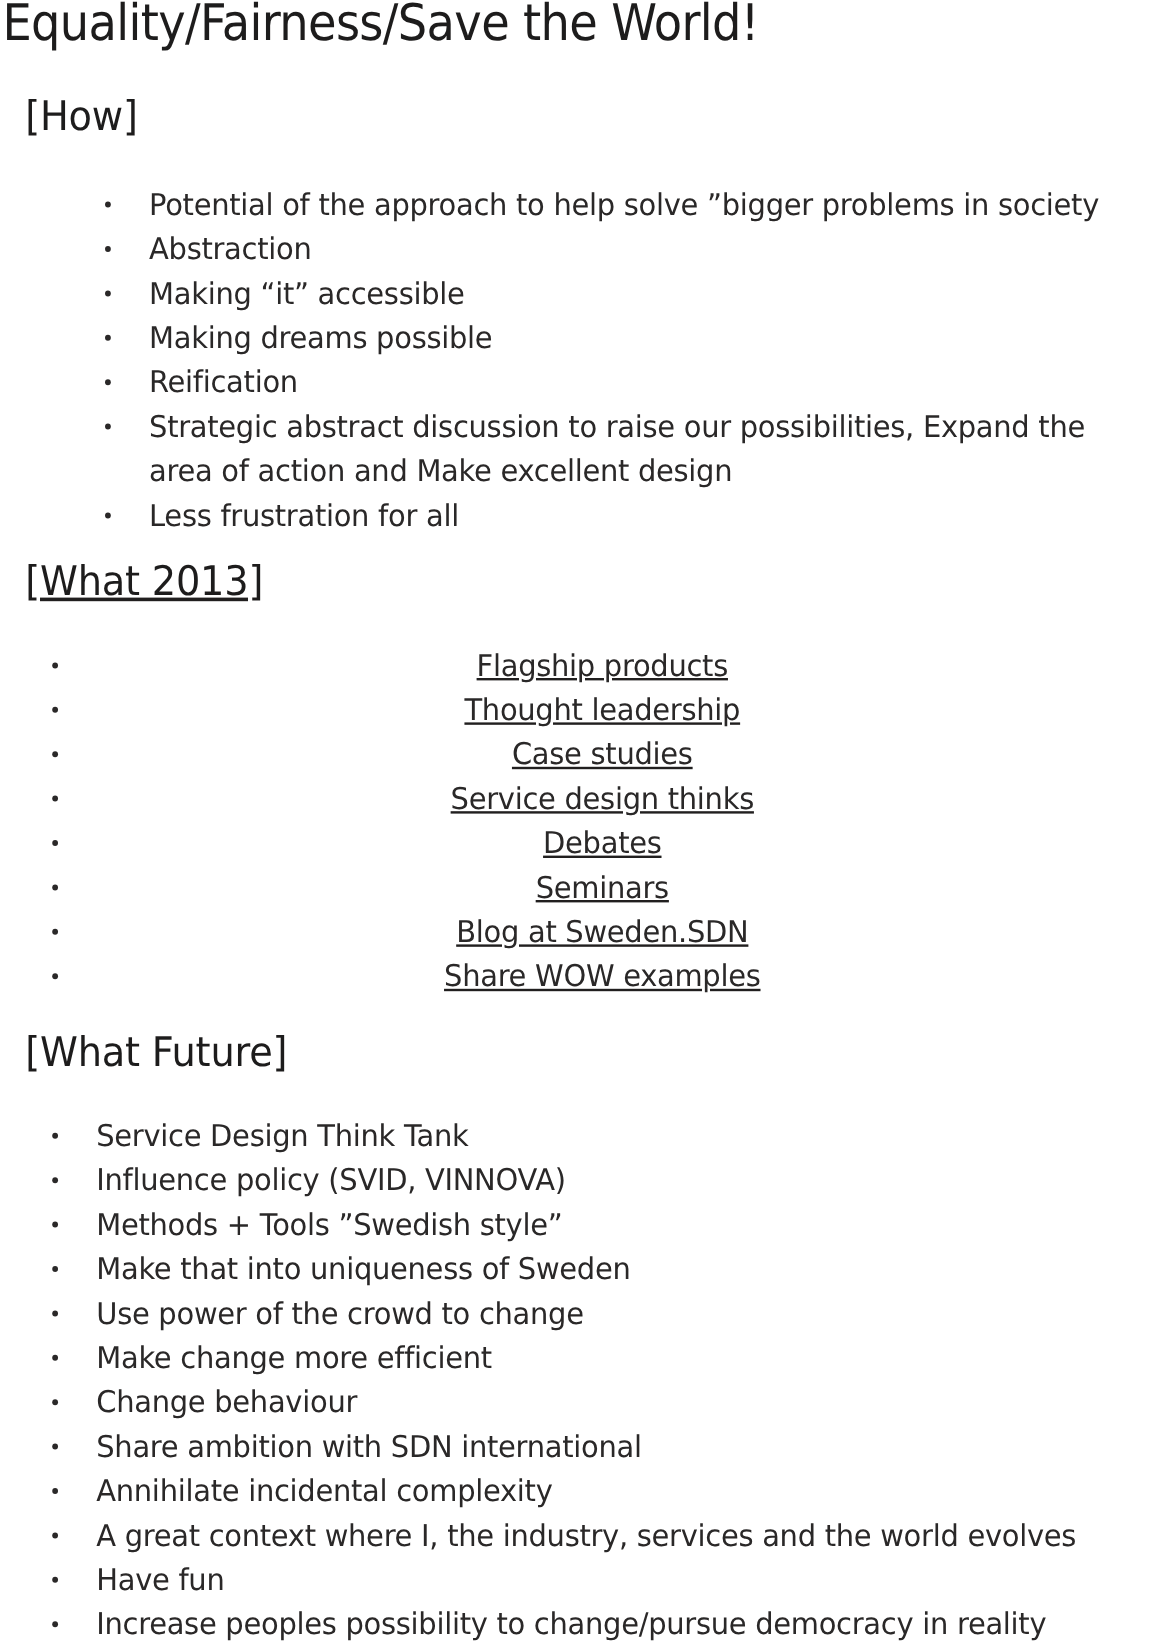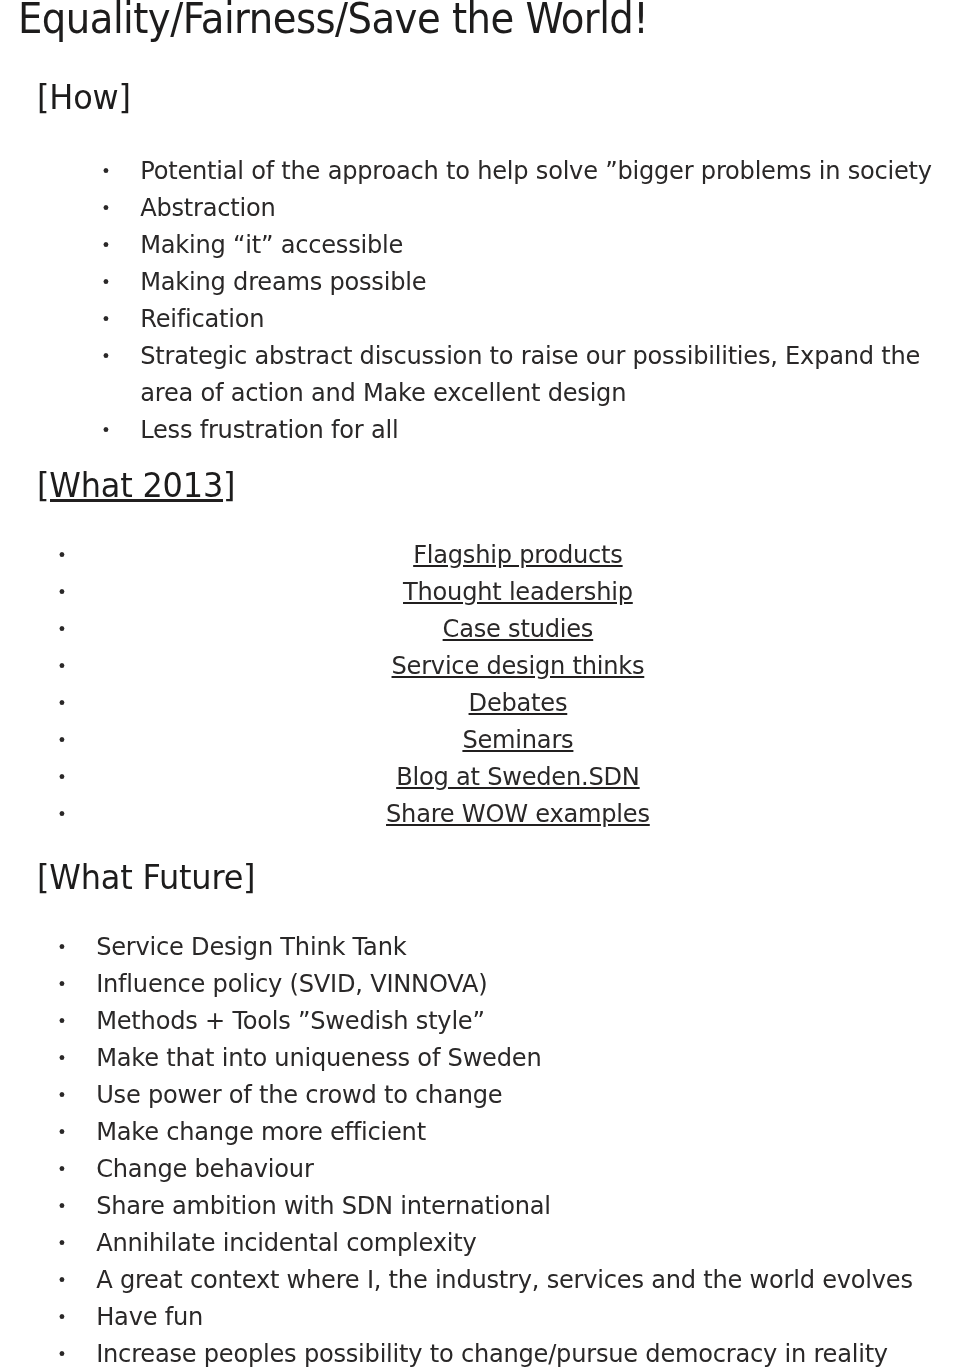--- a/index.html
+++ b/index.html
@@ -14,21 +14,20 @@
     color: #211f1f;
     -webkit-font-smoothing: antialiased;
     overflow: hidden;
   }
   .page {
     position: relative;
     width: 780px;
     height: 1368px;
     box-sizing: border-box;
     padding: 0;
-    margin-left: 16px;
   }
   .doc-title {
     position: absolute;
     left: 2px;
     top: -4px;
     font-size: 42px;
     line-height: 46px;
     font-weight: 400;
     letter-spacing: -0.6px;
     transform: scaleX(0.92);

